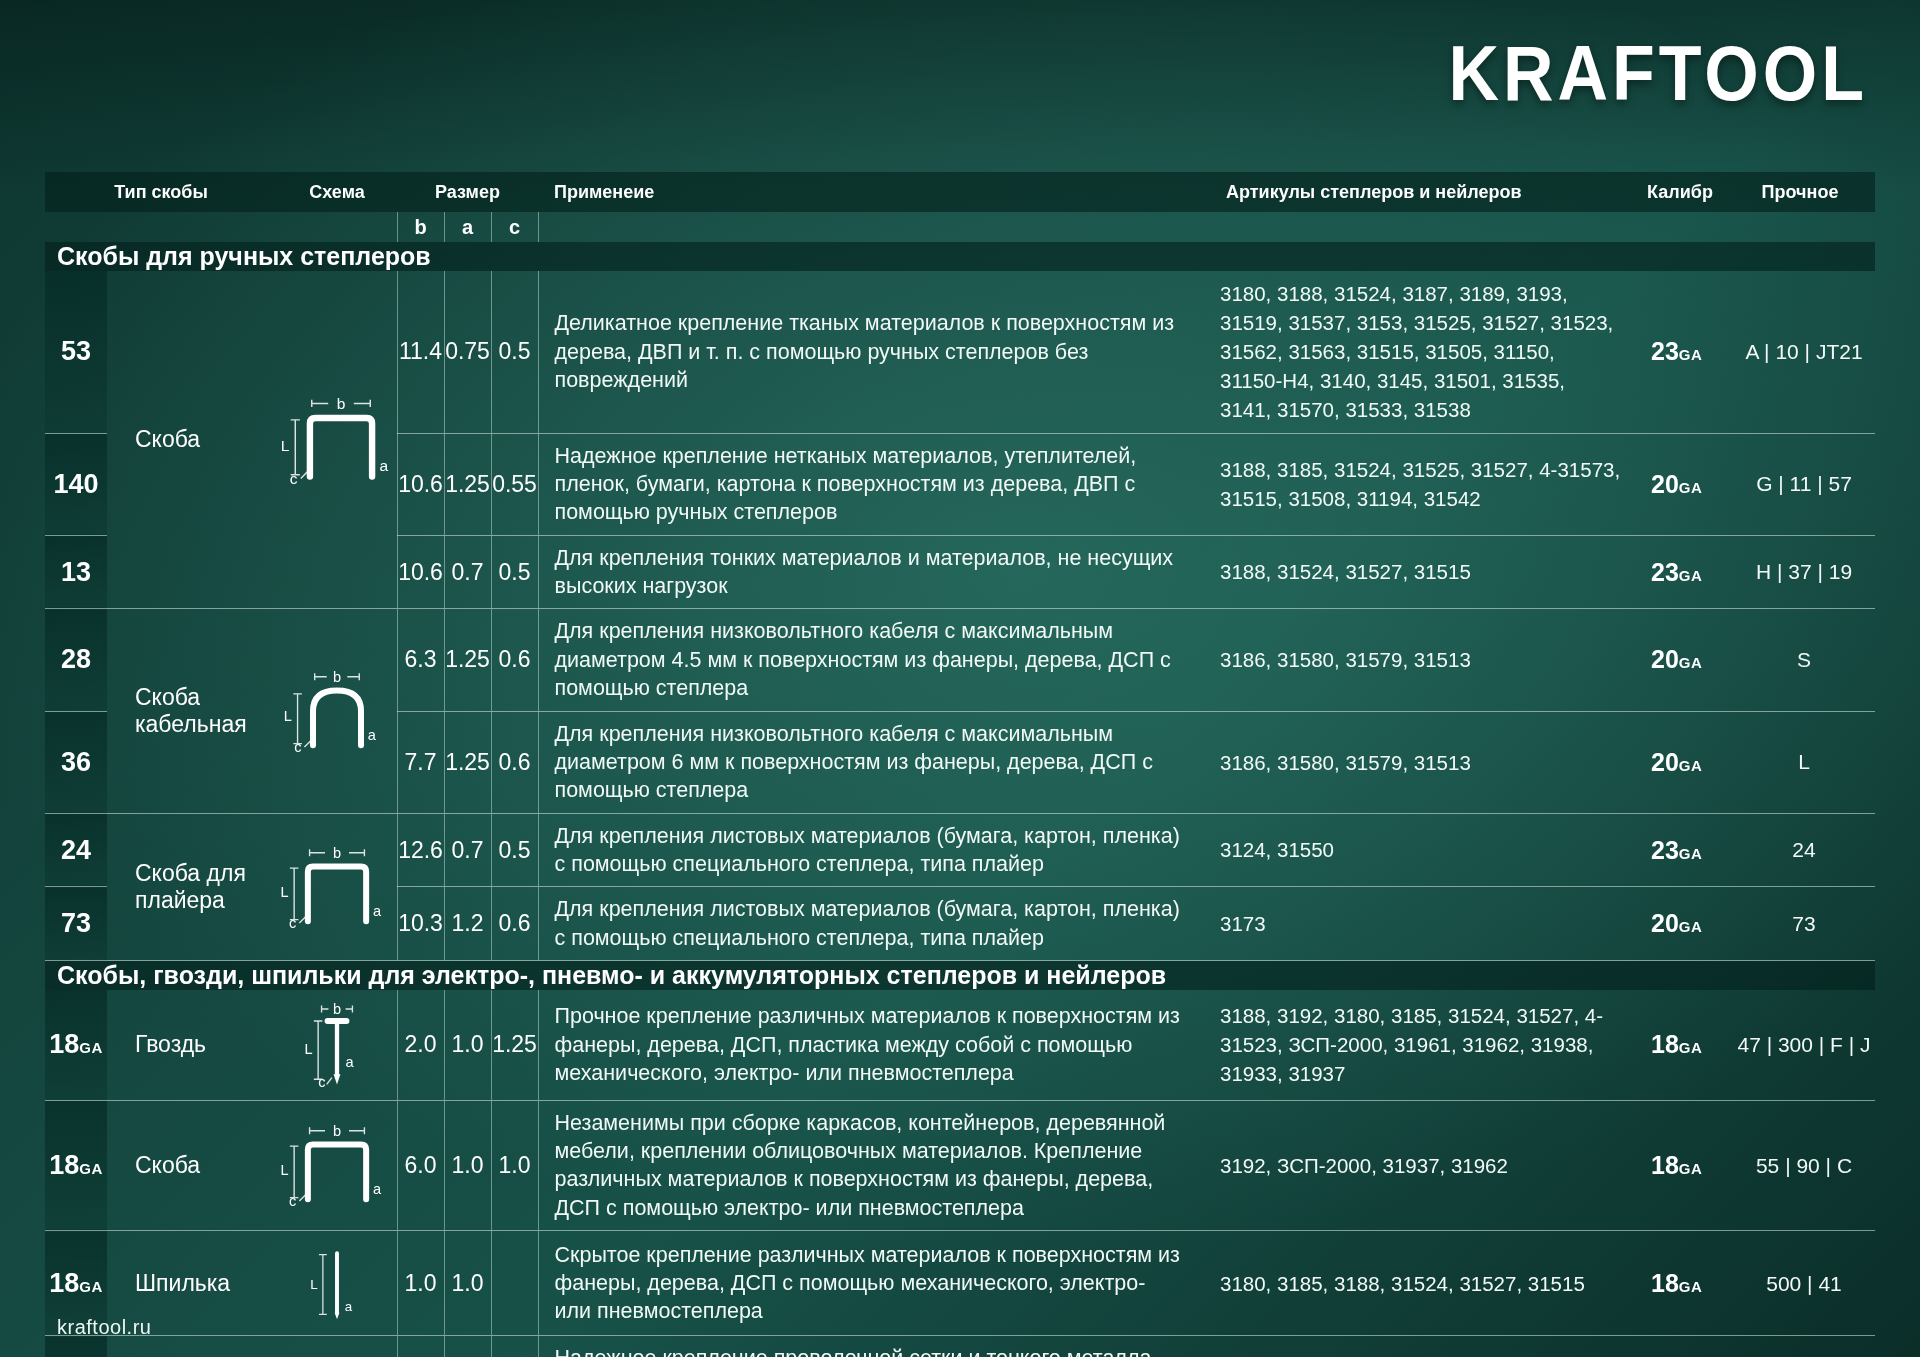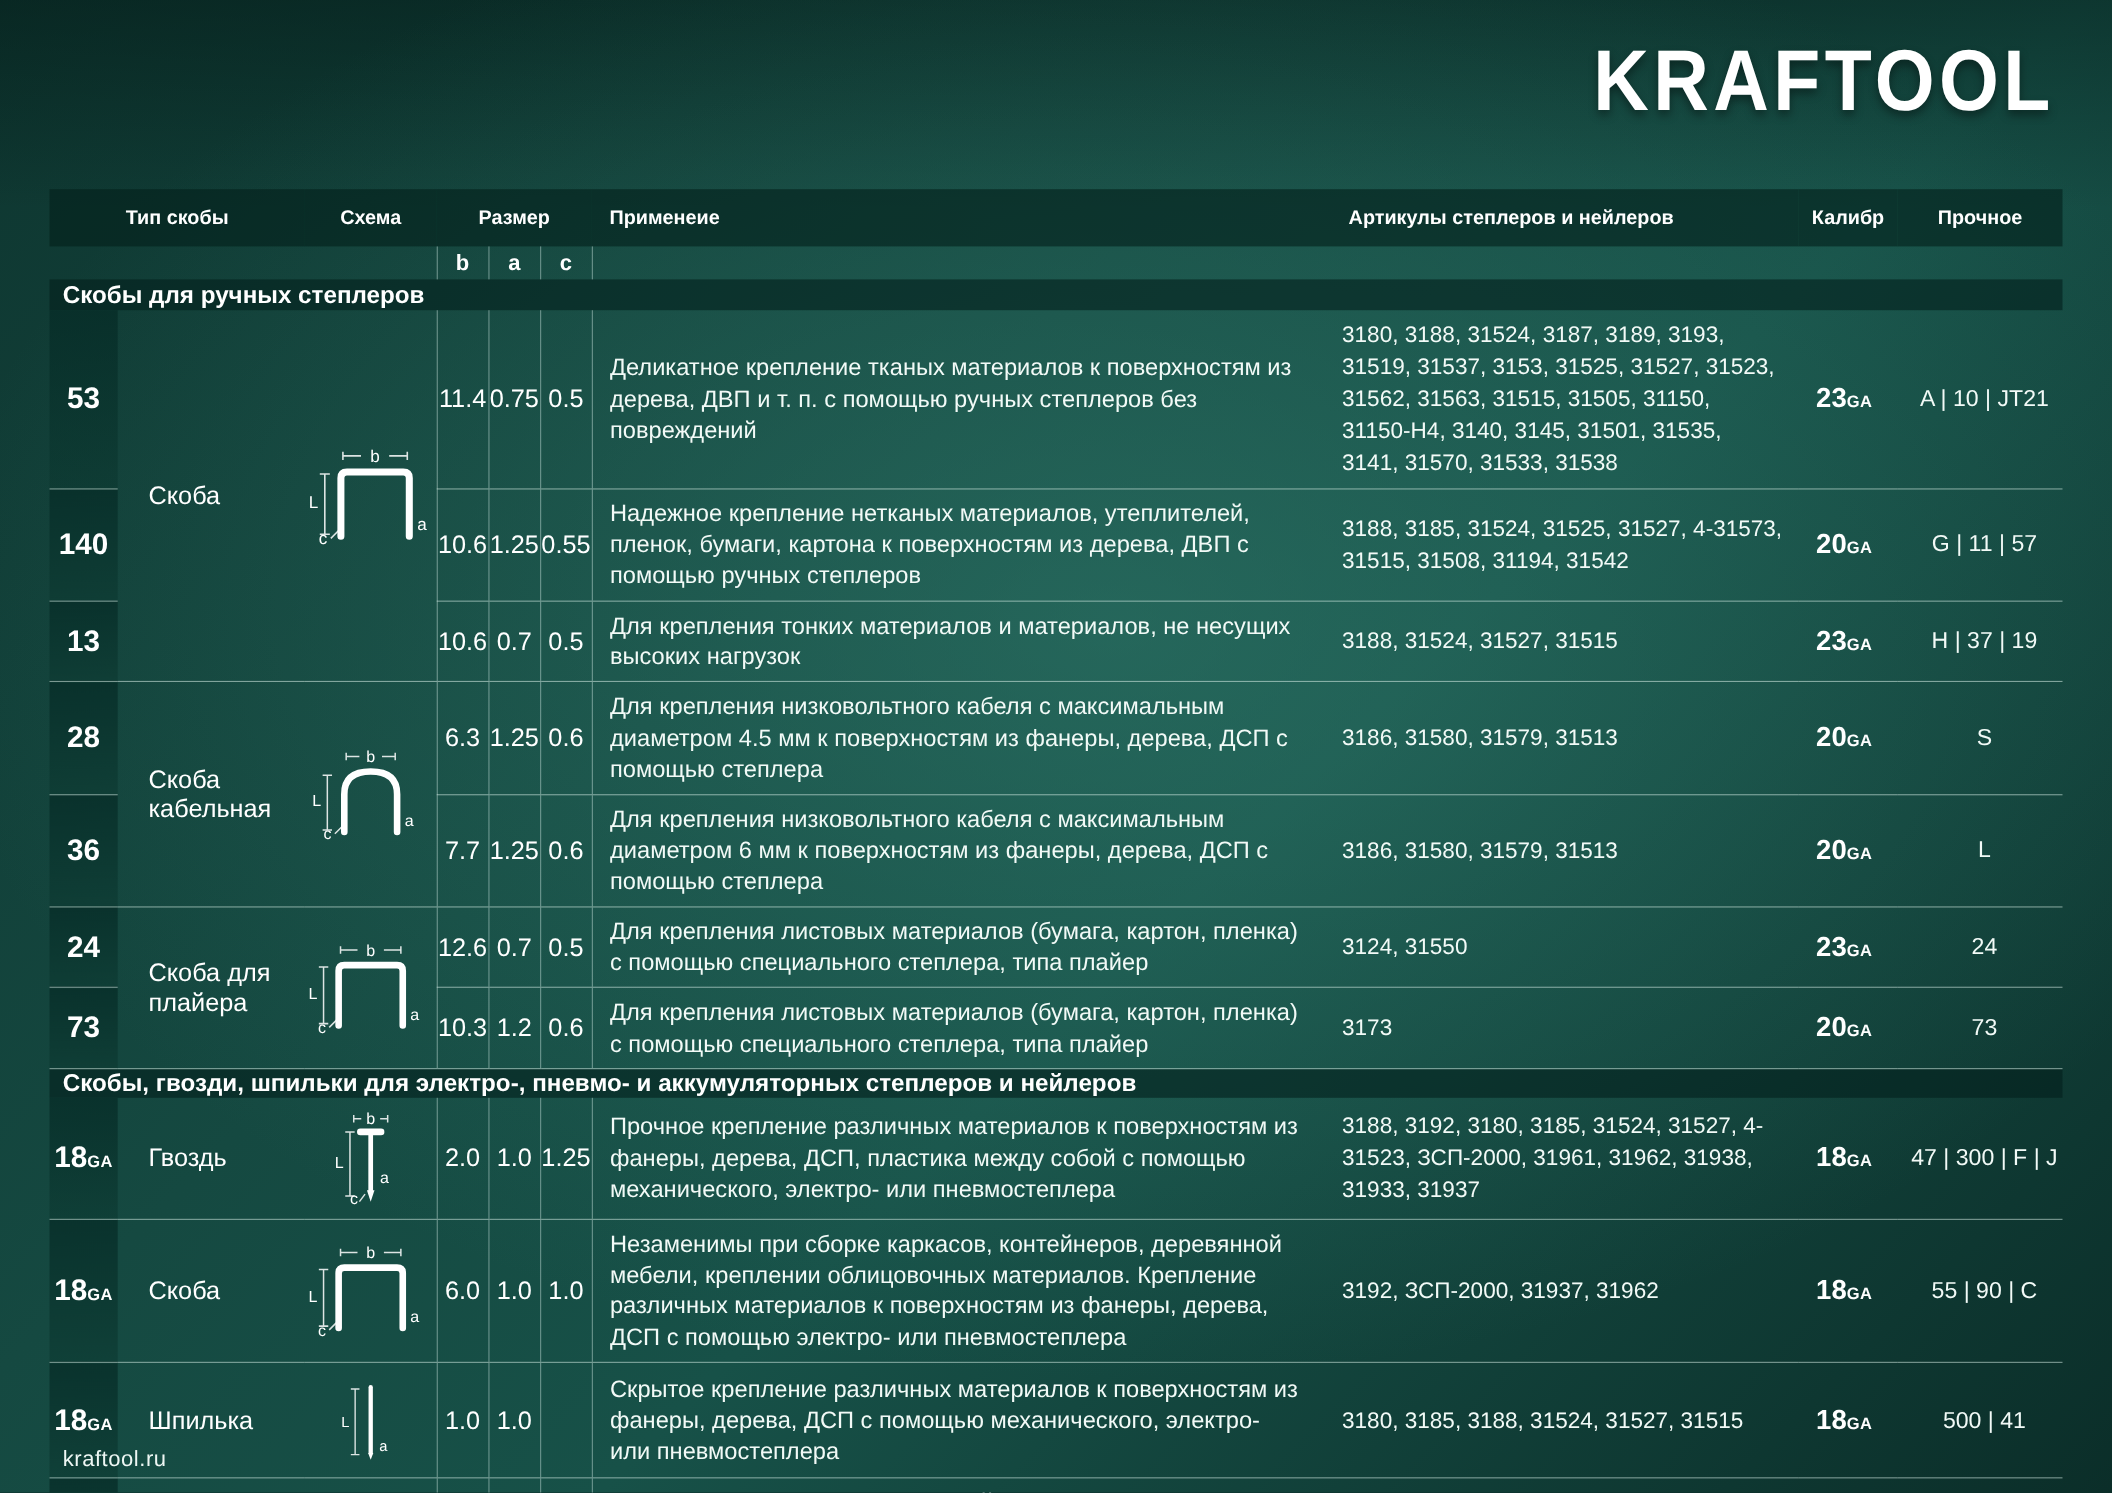--- a/index.html
+++ b/index.html
@@ -17,21 +17,21 @@
     transform:scaleY(1.12);transform-origin:top right;text-shadow:0 4px 8px rgba(0,0,0,.4);}
 
   .table-wrap{position:absolute;top:172px;left:45px;width:1830px;}
   table{table-layout:fixed;border-collapse:collapse;width:1830px;}
   td,th{vertical-align:middle;color:#fff;font-weight:400;padding:0;}
 
   tr.hdr-row th{background:rgba(4,32,28,.62);font-size:18px;font-weight:700;text-align:center;}
   tr.hdr-row th.left{text-align:left;padding-left:16px;}
   tr.bac-row td{font-size:20px;font-weight:700;text-align:center;}
 
-  tr.section-row td{background:rgba(4,33,29,.62);font-size:22px;font-weight:700;text-align:left;padding-left:12px;}
+  tr.section-row td{background:rgba(4,33,29,.62);font-size:25px;font-weight:700;text-align:left;padding-left:12px;}
 
   tr.data-row td{border-bottom:1px solid rgba(216,238,232,.55);}
   td.vline{border-left:1px solid rgba(216,238,232,.45);}
 
   td.num{background:linear-gradient(180deg, rgba(6,44,39,.78), rgba(10,54,46,.50));
     text-align:center;font-weight:700;font-size:27px;}
   .num-ga,.cal-ga{font-size:15px;font-weight:700;letter-spacing:.5px;}
   td.type{font-size:23px;padding-left:28px;text-align:left;}
   td.schema{text-align:center;}
   td.val{font-size:23px;text-align:center;}
@@ -66,21 +66,21 @@
       <col style="width:47px">
           <col style="width:47px">
           <col style="width:47px">
       <col style="width:672px">
           <col style="width:425px">
           <col style="width:90px">
           <col style="width:150px">
     </colgroup>
 
     <tbody>
-          <tr class="hdr-row" style="height:52px">
+          <tr class="hdr-row" style="height:40px">
       <th colspan="2">Тип скобы</th>
       <th>Схема</th>
       <th colspan="3">Размер</th>
       <th class="left">Применеие</th>
       <th class="left">Артикулы степлеров и нейлеров</th>
       <th>Калибр</th>
       <th>Прочное</th>
     </tr>
 
     <tr class="bac-row" style="height:30px">

